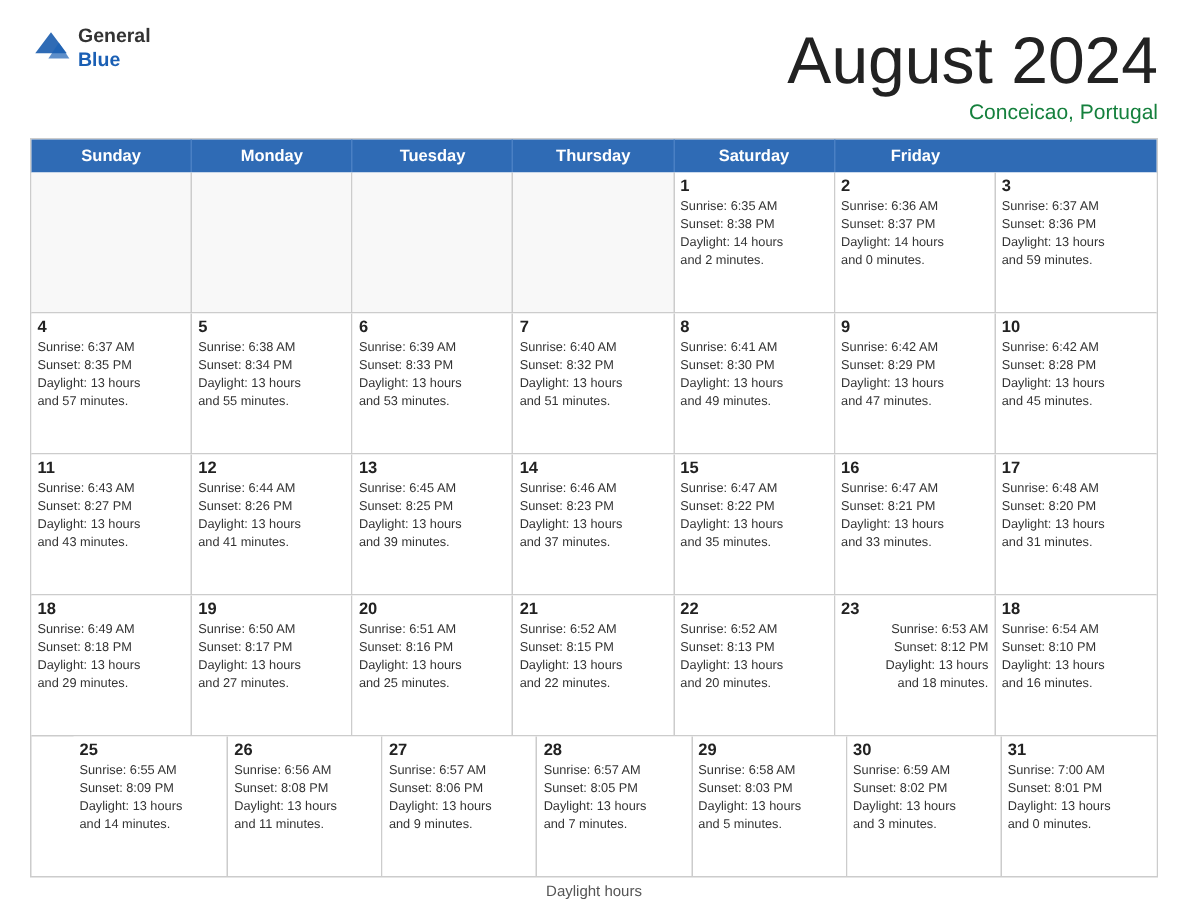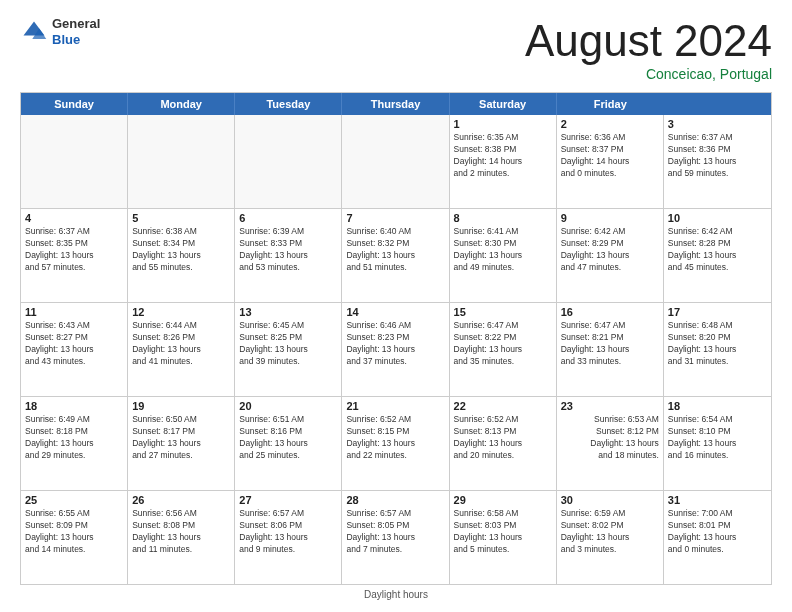--- a/index.html
+++ b/index.html
@@ -76,21 +76,21 @@
       flex: 1;
       display: flex;
       flex-direction: column;
     }
     .cal-row {
       display: grid;
       grid-template-columns: repeat(7, 1fr);
       flex: 1;
       border-bottom: 1px solid #ccc;
     }
-    .cal-row:last-child { border-bottom: none; }
+    .cal-row:last-child { border-bottom: none; margin-left: 28px; }
     .cal-cell {
       border-right: 1px solid #ccc;
       padding: 3px 4px;
       font-size: 9px;
       color: #333;
       vertical-align: top;
       min-height: 80px;
       background: #fff;
     }
     .cal-cell:last-child { border-right: none; }

